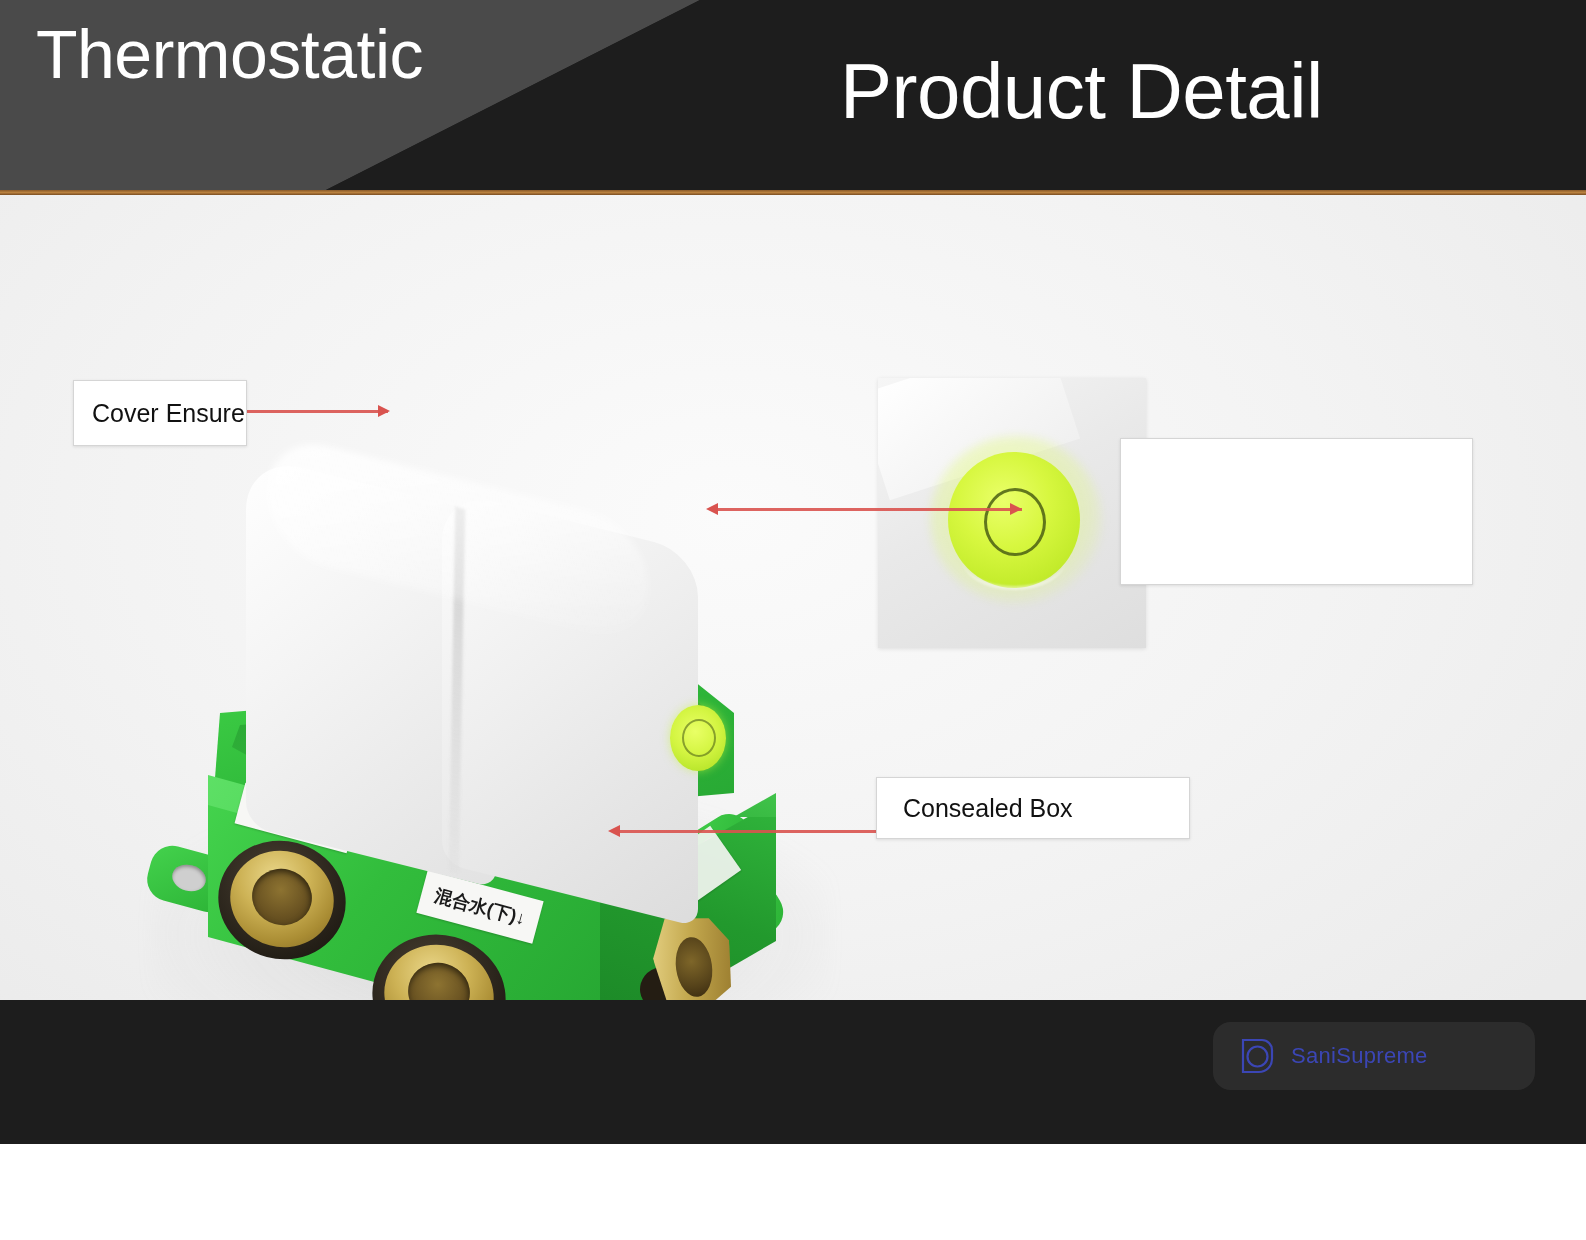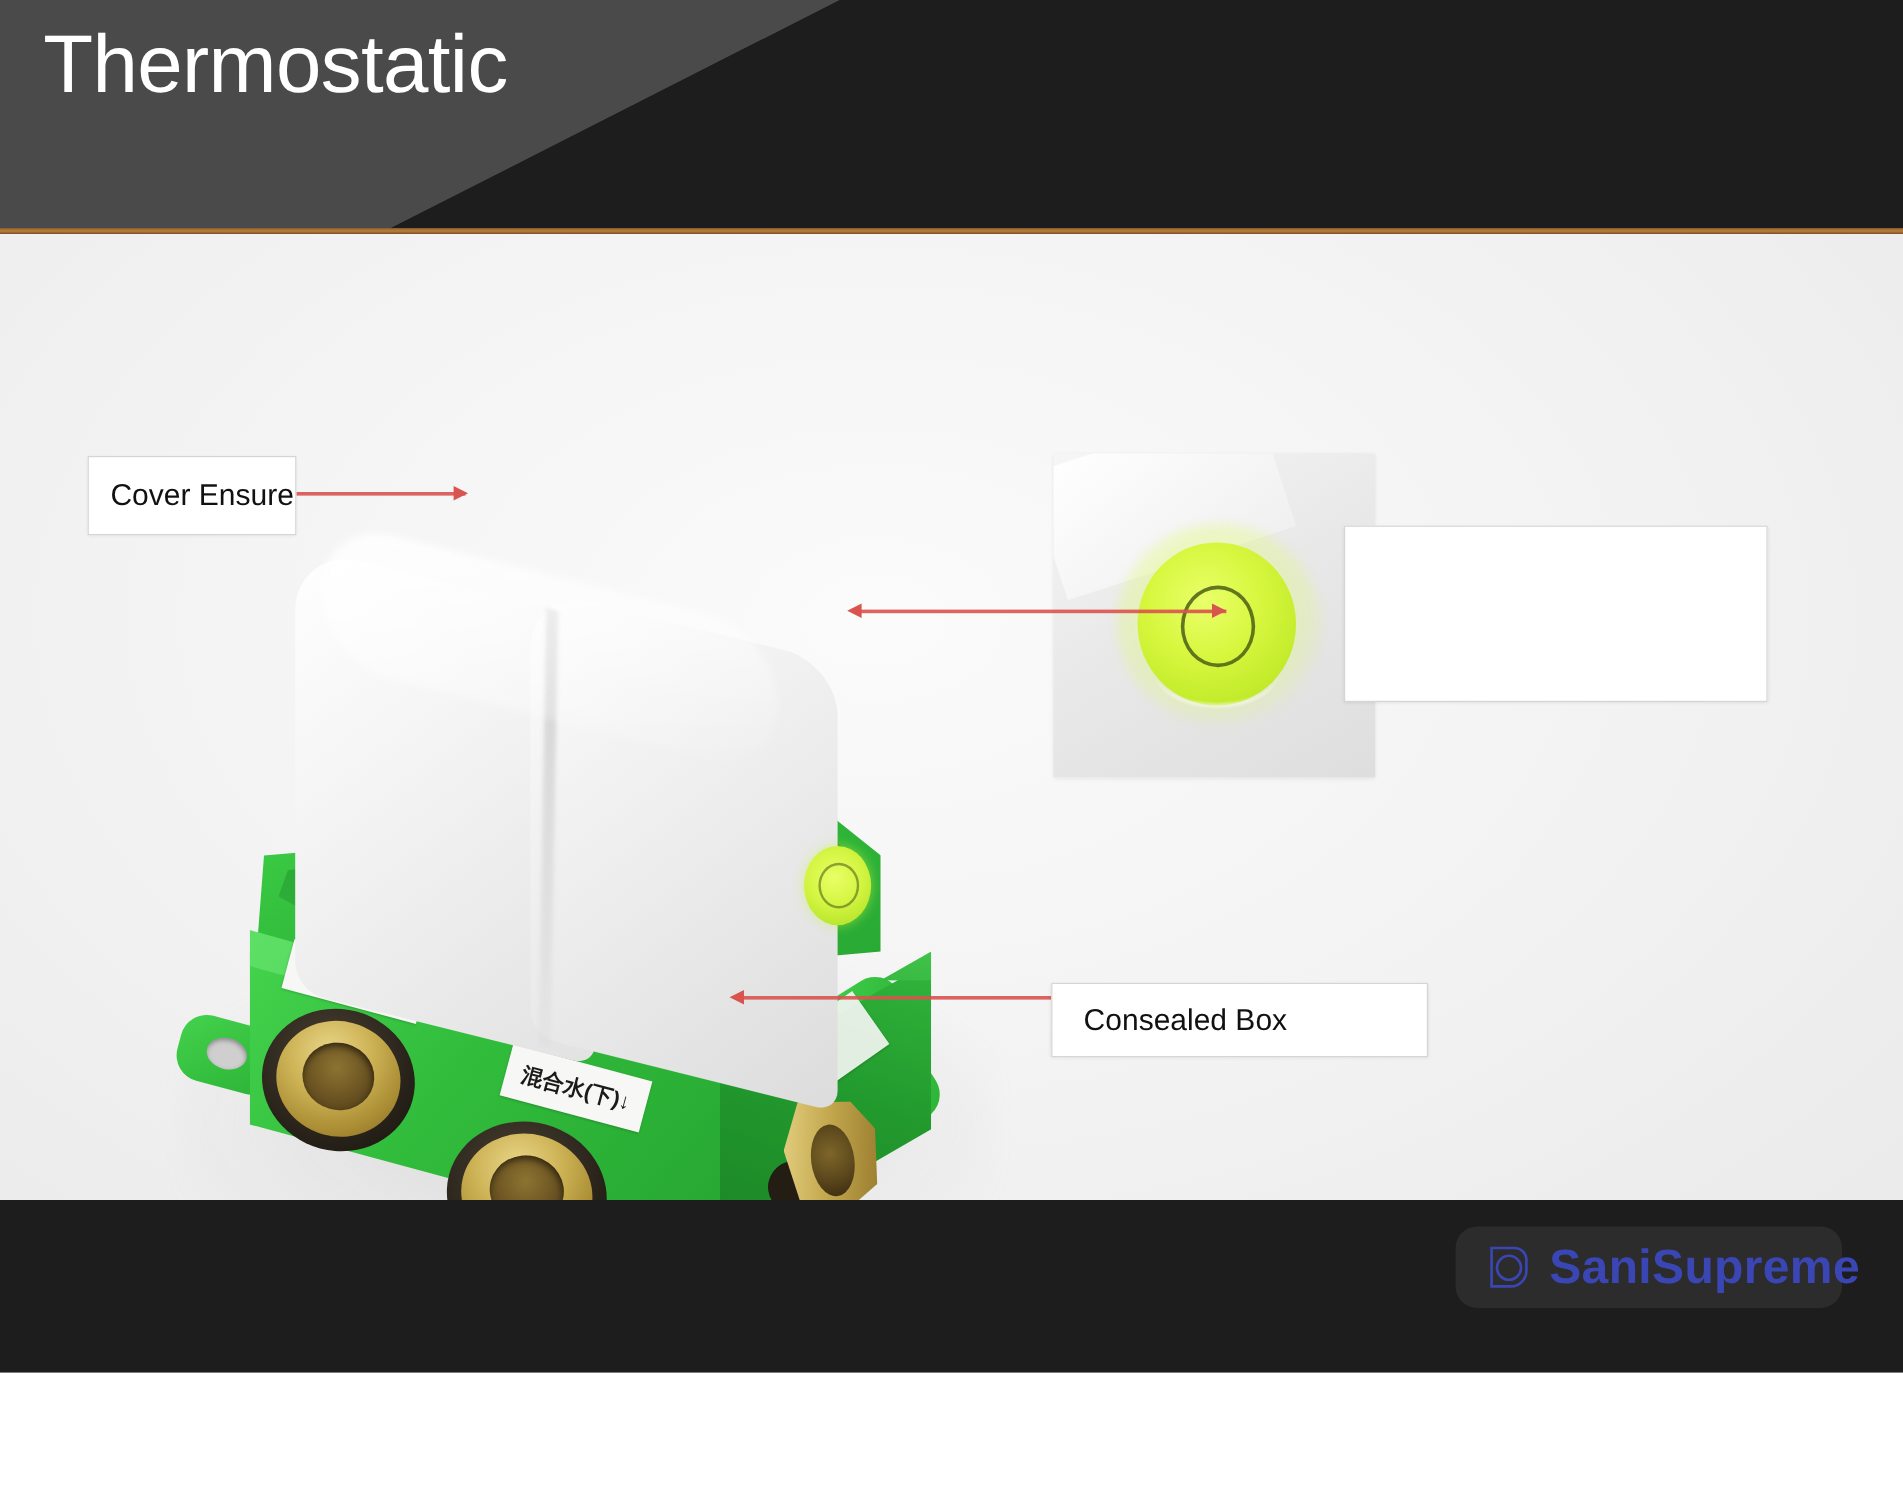--- a/index.html
+++ b/index.html
@@ -414,21 +414,21 @@
 
   .callout-cover {
     left: 73px;
     top: 185px;
     width: 174px;
     height: 66px;
     padding-left: 18px;
   }
   .callout-consealed {
     left: 876px;
-    top: 624px;
+    top: 582px;
     width: 314px;
     height: 62px;
     padding-left: 26px;
   }
   .callout-balance {
     left: 1120px;
     top: 243px;
     width: 353px;
     height: 147px;
     padding-left: 25px;
@@ -499,36 +499,37 @@
     box-sizing: border-box;
   }
   .watermark-logo {
     width: 42px;
     height: 42px;
     flex: 0 0 auto;
     position: relative;
   }
   .watermark-logo svg { display: block; }
   .watermark-name {
-    font-size: 40px;
-    font-weight: 700;
+    font-size: 22px;
+    font-weight: 400;
     color: #3b46b5;
     letter-spacing: 0.3px;
     white-space: nowrap;
   }
 </style>
 </head>
 <body>
 
 <div id="page">
 
   <div class="header">
     <div class="header-grey-wedge"></div>
     <div class="header-dark-wedge"></div>
     <div class="header-title-left">Thermostatic</div>
+    <div class="header-title-right">Product Detail</div>
   </div>
   <div class="header-divider"></div>
 
   <div class="photo-stage">
 
     <div class="stage-shadow"></div>
 
     <div class="product">
 
       <div>

